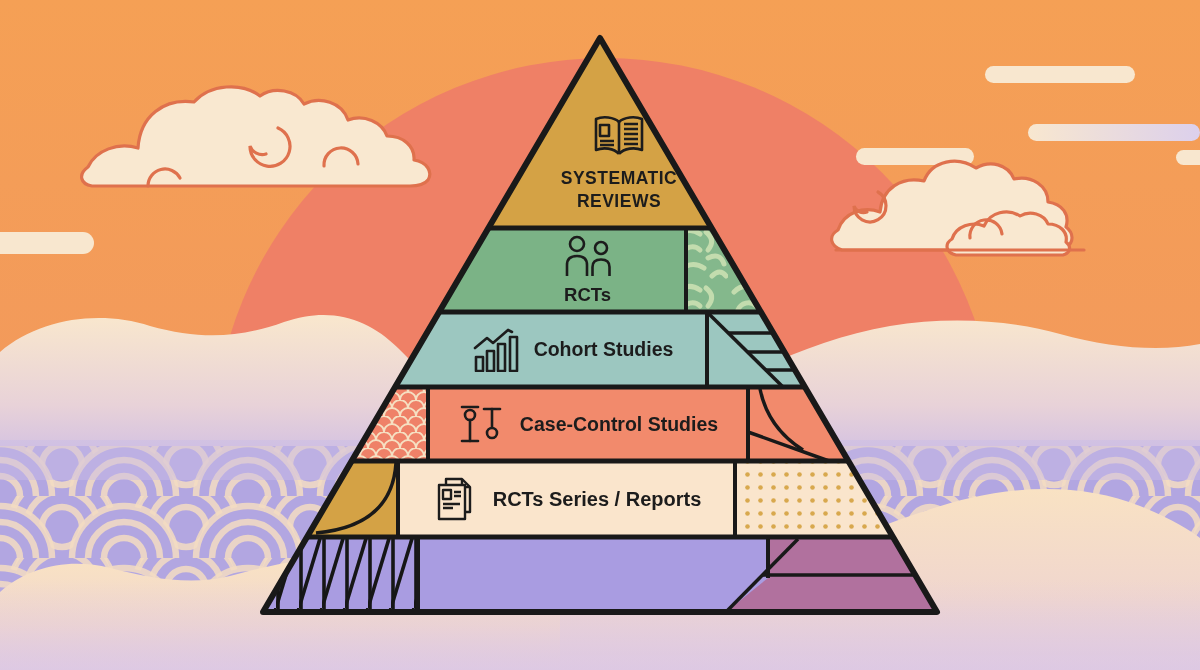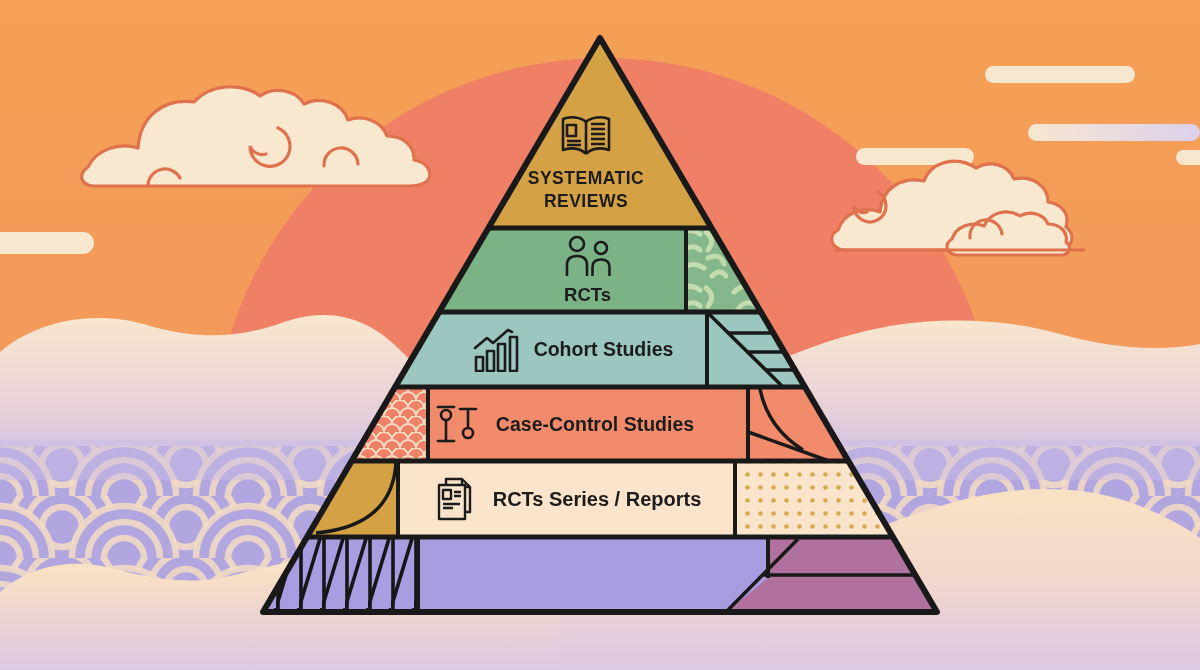--- a/index.html
+++ b/index.html
@@ -192,21 +192,21 @@
         <path d="M488.5,228 H711.5"></path>
           <path d="M439.2,312 H760.8"></path>
         <path d="M395.1,387 H804.9"></path>
           <path d="M351.7,461 H848.3"></path>
         <path d="M307.1,537 H892.9"></path>
       </g>
       <polygon points="600,38 937,612 263,612" stroke-width="6" stroke-linejoin="round"></polygon>
     </g>
   </svg>
 
-  <div class="lbl col" style="left:481px;top:102px;width:210px;height:122px;">
+  <div class="lbl col" style="left:514px;top:102px;width:210px;height:122px;">
     <span class="icon">
       <svg width="58" height="46" viewBox="0 0 58 46" fill="none" stroke="#1c1c1c" stroke-width="2.6" stroke-linejoin="round">
         <path d="M29,8 C24,3 13,2 6,5 V36 C13,33 24,34 29,40"></path>
         <path d="M29,8 C34,3 45,2 52,5 V36 C45,33 34,34 29,40"></path>
         <path d="M29,8 V40"></path>
         <rect x="10" y="11" width="9" height="11"></rect>
         <path d="M10,27 H24 M10,31 H24"></path>
         <path d="M34,10 H48 M34,15 H48 M34,20 H48 M34,25 H48 M34,30 H48"></path>
       </svg>
     </span>
@@ -234,21 +234,21 @@
         <rect x="3" y="29" width="7" height="14"></rect>
         <rect x="14" y="23" width="7" height="20"></rect>
         <rect x="25" y="16" width="7" height="27"></rect>
         <rect x="37" y="9" width="7" height="34"></rect>
         <path d="M2,20 L14,10 L20,15 L35,2 M35,2 L39,4" stroke-linecap="round"></path>
       </svg>
     </span>
     <div class="t-row">Cohort Studies</div>
   </div>
 
-  <div class="lbl" style="left:403px;top:388px;width:321px;height:72px;">
+  <div class="lbl" style="left:427px;top:388px;width:321px;height:72px;">
     <span class="icon">
       <svg width="48" height="44" viewBox="0 0 48 44" fill="none" stroke="#1c1c1c" stroke-width="2.6" stroke-linecap="round">
         <path d="M5,5 H21"></path>
         <circle cx="13" cy="13" r="5"></circle>
         <path d="M13,18 V39"></path>
         <path d="M5,39 H21"></path>
         <path d="M27,7 H43"></path>
         <path d="M35,7 V25"></path>
         <circle cx="35" cy="31" r="5"></circle>
       </svg>

